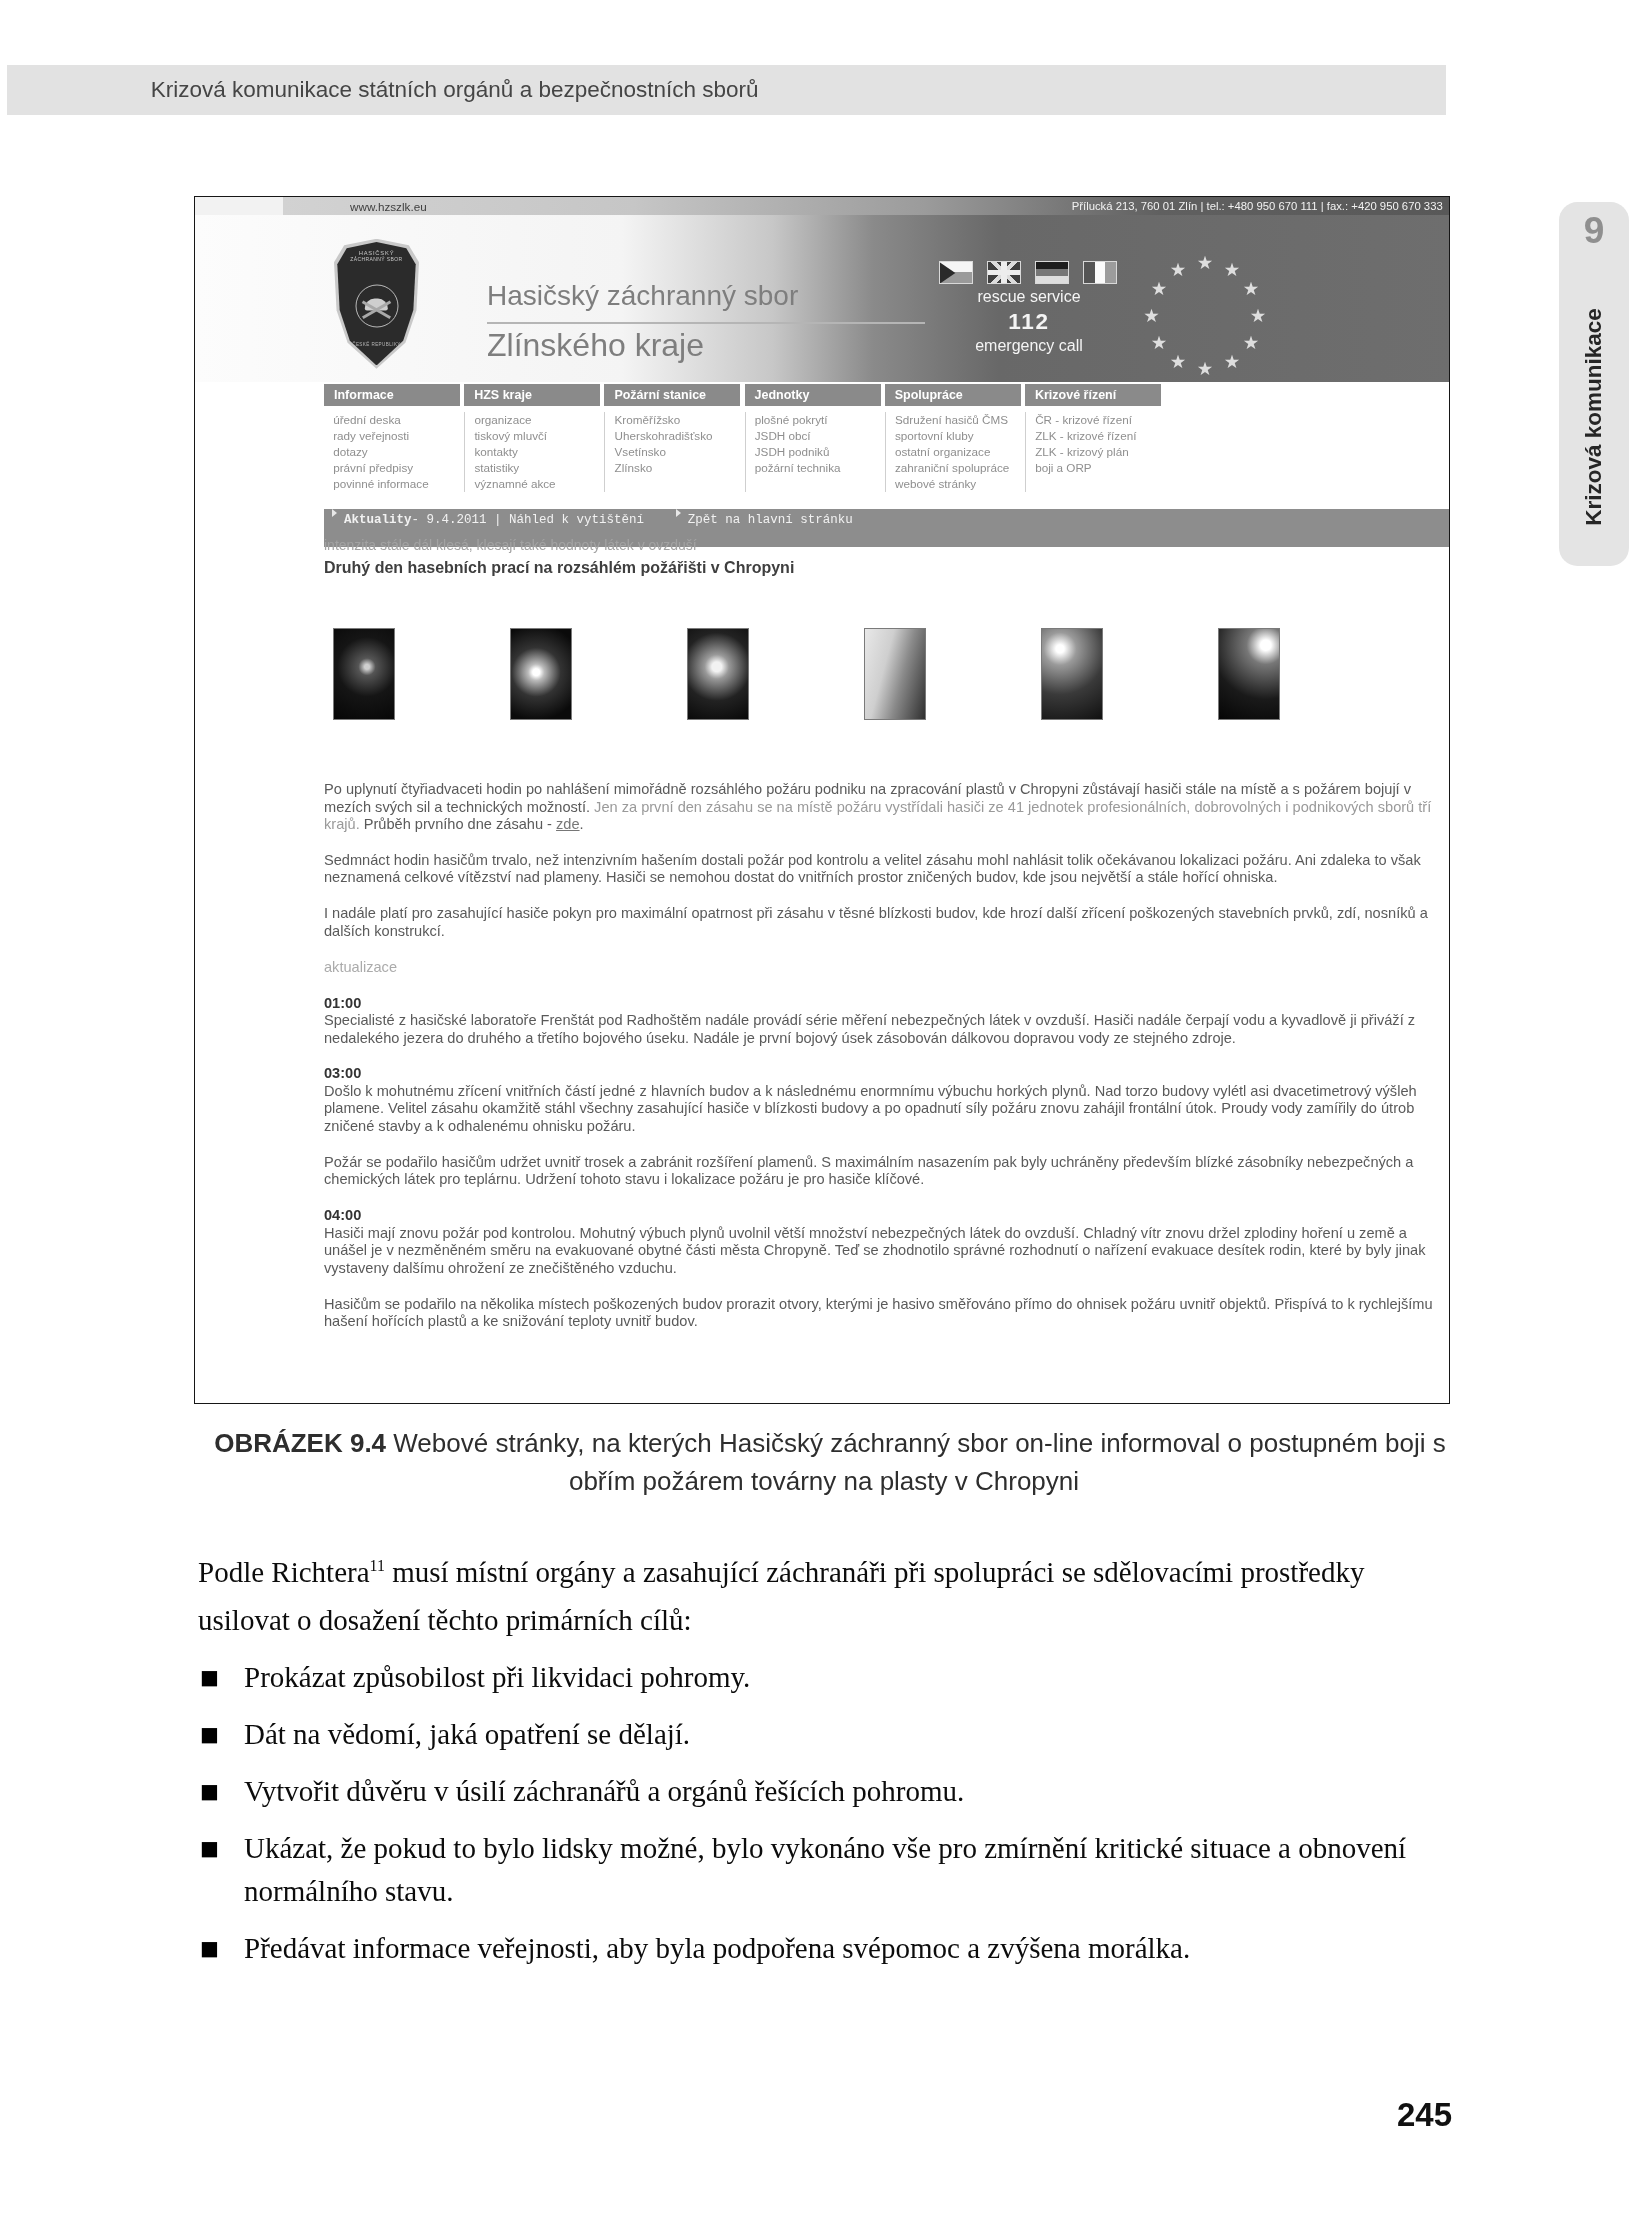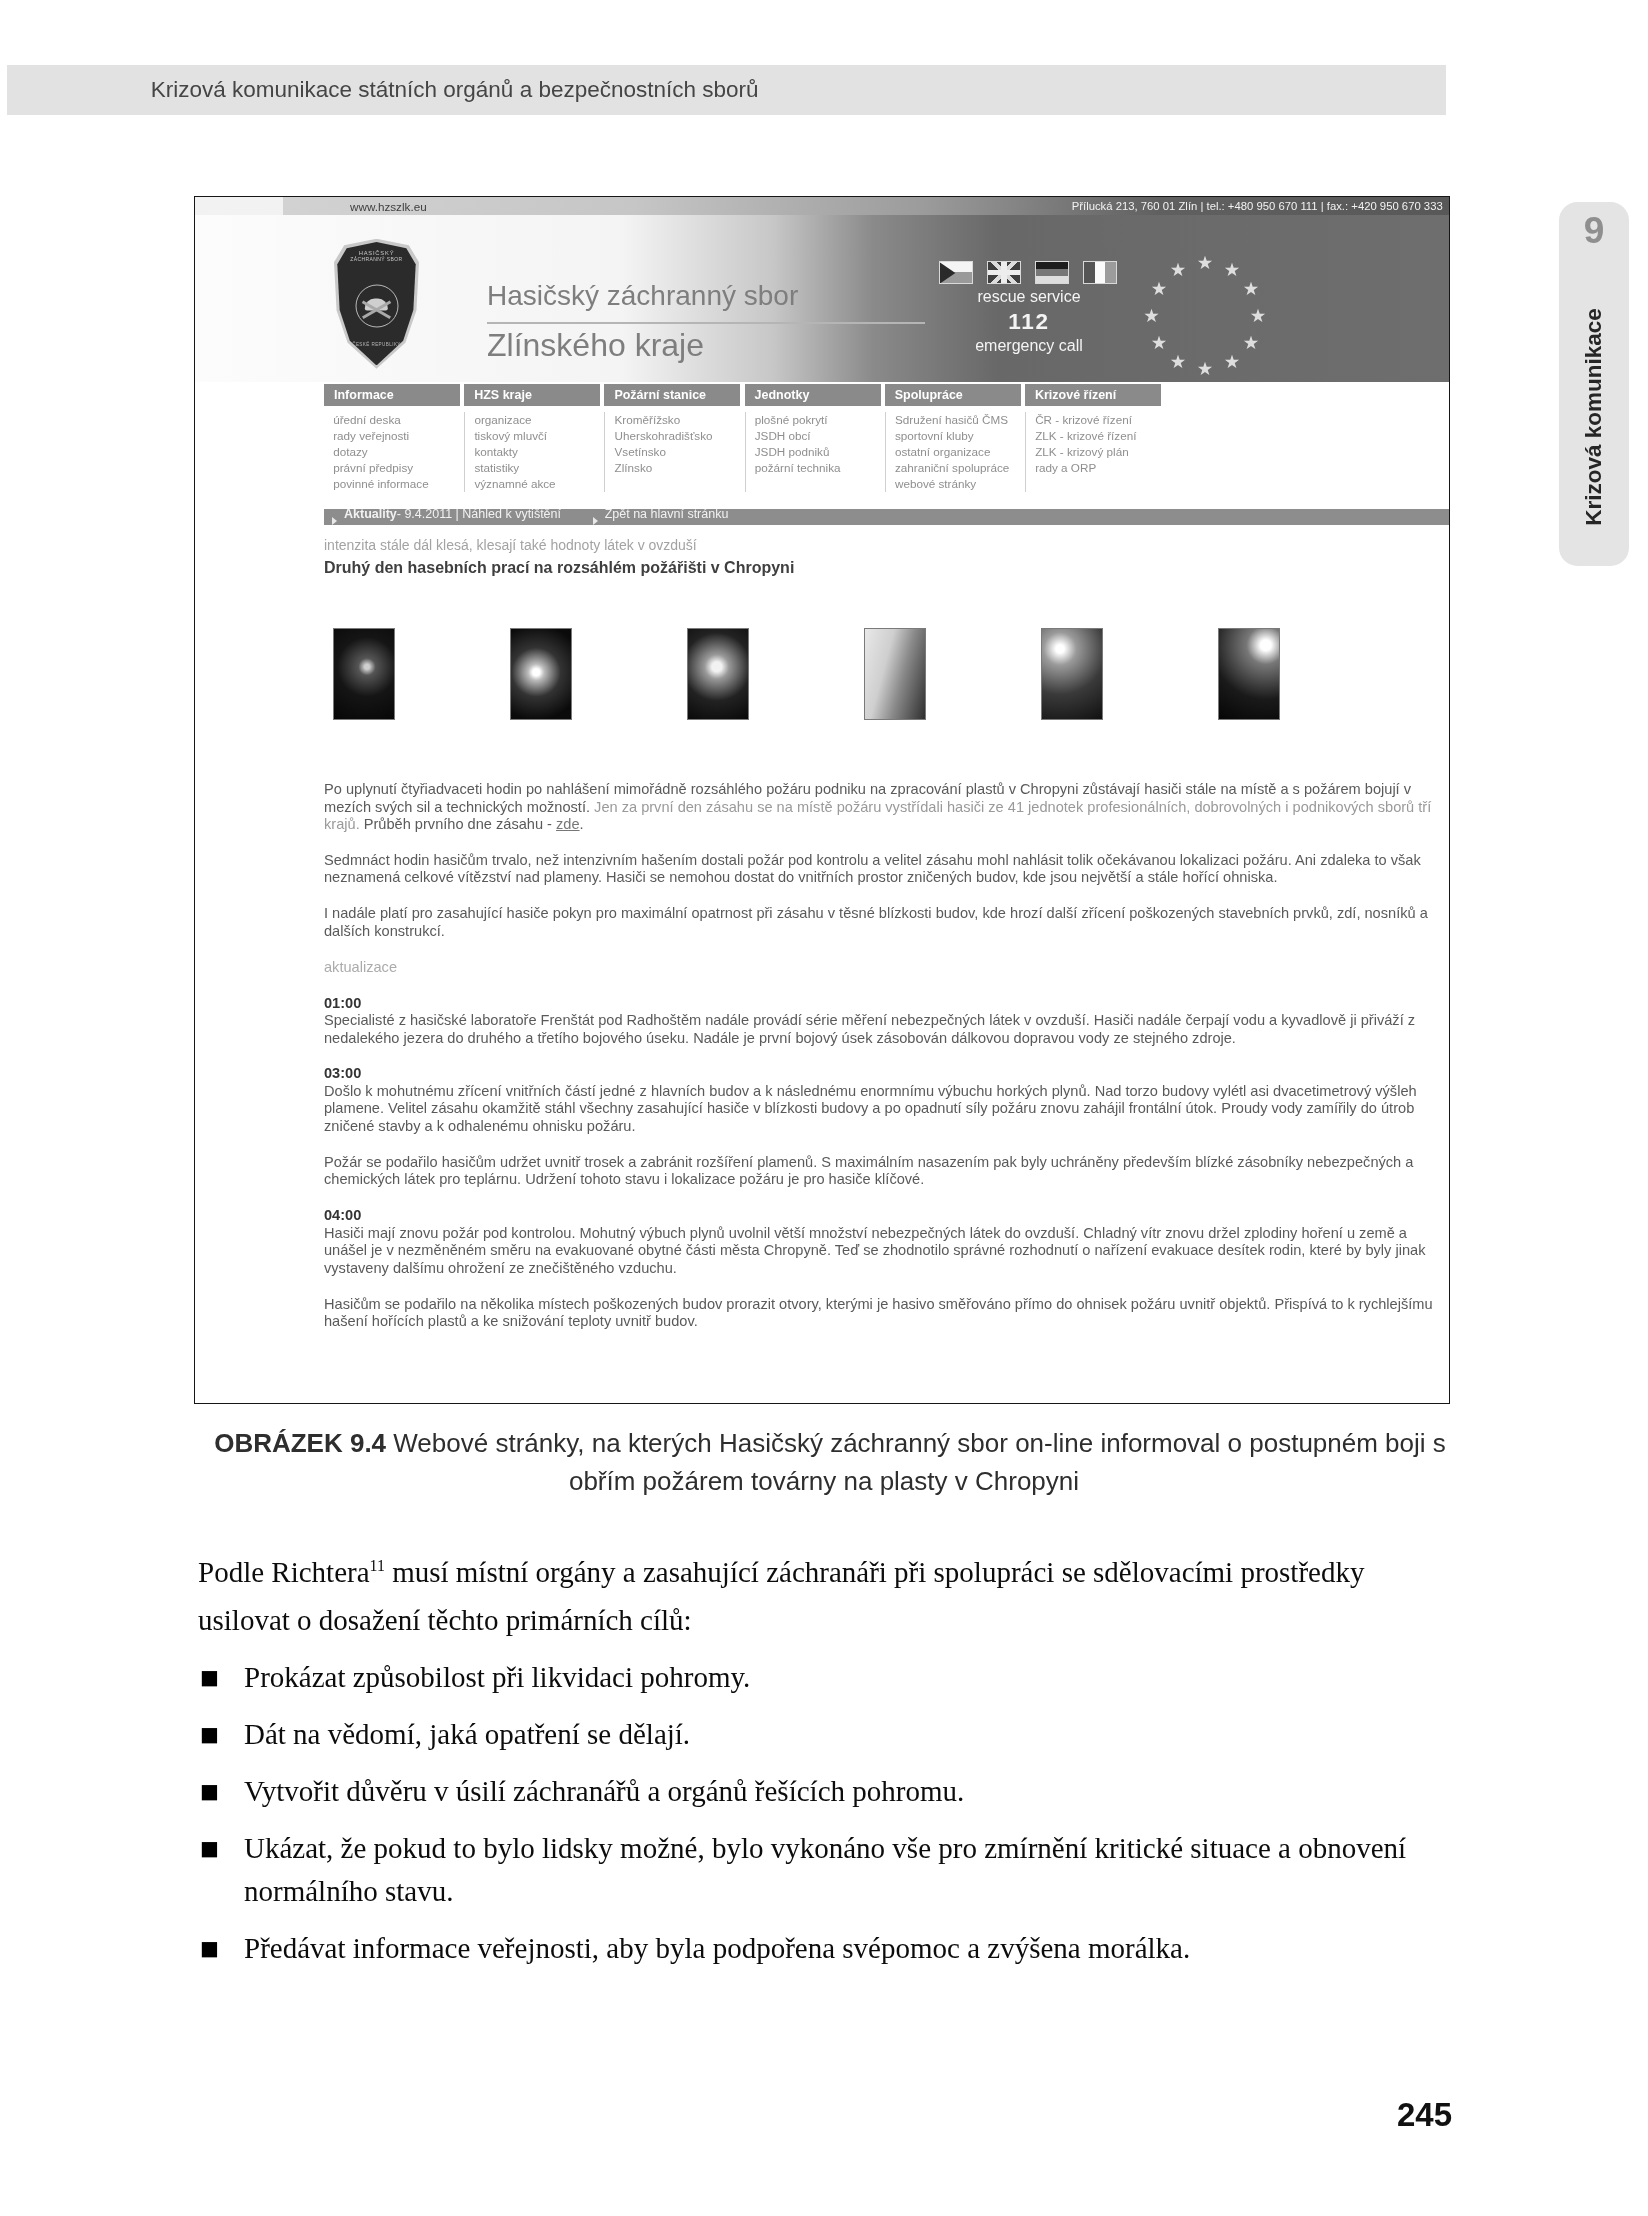--- a/index.html
+++ b/index.html
@@ -102,23 +102,23 @@
   
   .nav { position:absolute; left:129px; top:187px; display:flex; gap:4.2px; }
   .nav-col { width:136px; }
   .nav-h { height:22px; line-height:22px; background:#8a8a8a; color:#fff;
     font-weight:bold; font-size:12.5px; padding-left:10px; }
   .nav-items { margin-top:5.8px; padding-left:9.2px; min-height:80px; }
   .nav-col + .nav-col .nav-items { border-left:0.8px solid #cfcfcf; }
   .nav-i { font-size:11.7px; line-height:16px; color:#8f8f8f; cursor:pointer; }
 
   
-  .crumb { position:absolute; left:129px; top:312px; width:1127px; height:16px;
+  .crumb { position:absolute; left:129px; top:312px; width:1127px; height:38px;
     background:#8d8d8d; color:#f2f2f2; font-size:12.5px; line-height:22.5px;
-    display:flex; align-items:flex-end; }
+    display:flex; align-items:flex-start;font-family:Liberation Mono, monospace; }
   .tri { width:0; height:0; border-top:4.2px solid transparent; border-bottom:4.2px solid transparent;
     border-left:5.8px solid #e8e8e8; display:inline-block; margin:0 6.7px 0 8.3px; }
   .crumb b { font-weight:bold; }
   .crumb .back-gap { margin-left:32px; }
 
   .subtitle { position:absolute; left:129px; top:340px; font-size:14px; color:#a3a3a3; }
   .headline { position:absolute; left:129px; top:362px; font-size:16px; font-weight:bold; color:#3f3f3f; }
 
   
   .photos { position:absolute; left:138px; top:431px; width:947px; height:93px;
@@ -266,21 +266,21 @@
         <div class="nav-i">zahraniční spolupráce</div>
         <div class="nav-i">webové stránky</div>
       </div>
     </div>
     <div class="nav-col">
       <div class="nav-h">Krizové řízení</div>
       <div class="nav-items">
         <div class="nav-i">ČR - krizové řízení</div>
         <div class="nav-i">ZLK - krizové řízení</div>
         <div class="nav-i">ZLK - krizový plán</div>
-        <div class="nav-i">rady a ORP</div>
+        <div class="nav-i">boji a ORP</div>
       </div>
     </div>
   </div>
 
   <div class="crumb">
     <span class="tri"></span>
     <b>Aktuality</b>
     <span> - 9.4.2011 | Náhled k vytištění</span>
     <span class="tri back-gap"></span>
     <span>Zpět na hlavní stránku</span>

